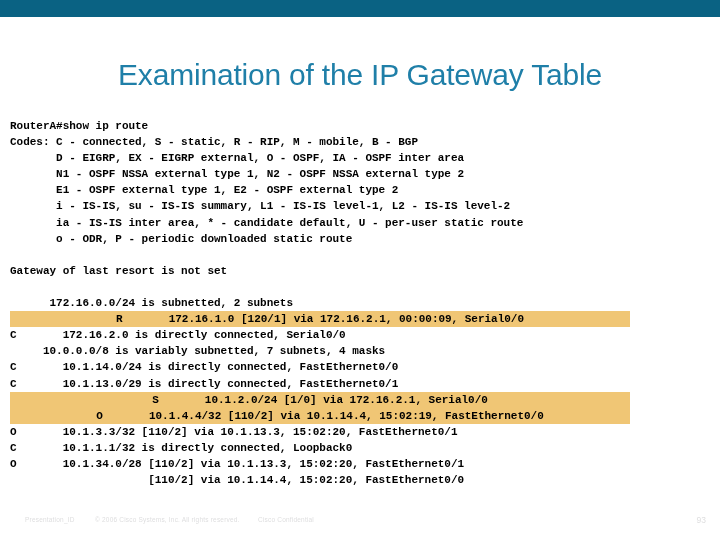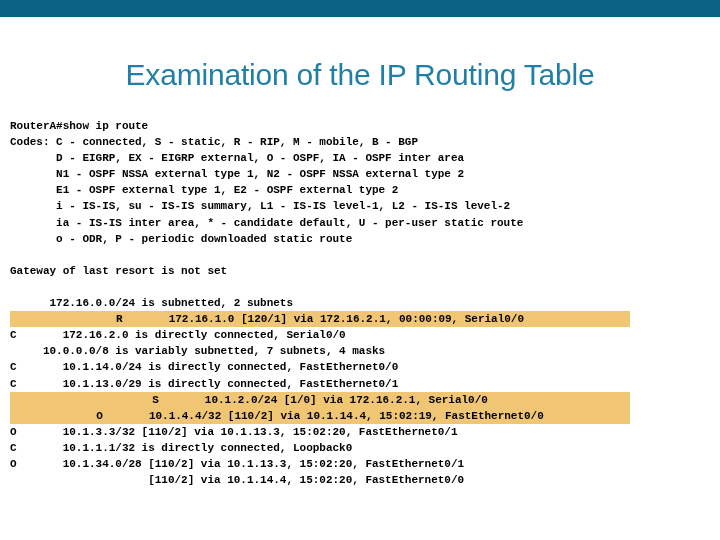--- a/index.html
+++ b/index.html
@@ -97,18 +97,24 @@
     color: #dededf;
   }
 </style>
 </head>
 <body>
 
 <div class="slide">
 
   <div class="top-bar"></div>
 
-  <div class="title">Examination of the IP Routing Table</div>
+  <div class="title">Examination of the IP Gateway Table</div>
 
   <div class="console" id="console-block"><div class="cline">RouterA#show ip route</div><div class="cline">Codes: C - connected, S - static, R - RIP, M - mobile, B - BGP</div><div class="cline">       D - EIGRP, EX - EIGRP external, O - OSPF, IA - OSPF inter area</div><div class="cline">       N1 - OSPF NSSA external type 1, N2 - OSPF NSSA external type 2</div><div class="cline">       E1 - OSPF external type 1, E2 - OSPF external type 2</div><div class="cline">       i - IS-IS, su - IS-IS summary, L1 - IS-IS level-1, L2 - IS-IS level-2</div><div class="cline">       ia - IS-IS inter area, * - candidate default, U - per-user static route</div><div class="cline">       o - ODR, P - periodic downloaded static route</div><div class="cline blank"> </div><div class="cline">Gateway of last resort is not set</div><div class="cline blank"> </div><div class="cline">      172.16.0.0/24 is subnetted, 2 subnets</div><div class="cline hl">R       172.16.1.0 [120/1] via 172.16.2.1, 00:00:09, Serial0/0</div><div class="cline">C       172.16.2.0 is directly connected, Serial0/0</div><div class="cline">     10.0.0.0/8 is variably subnetted, 7 subnets, 4 masks</div><div class="cline">C       10.1.14.0/24 is directly connected, FastEthernet0/0</div><div class="cline">C       10.1.13.0/29 is directly connected, FastEthernet0/1</div><div class="cline hl">S       10.1.2.0/24 [1/0] via 172.16.2.1, Serial0/0</div><div class="cline hl">O       10.1.4.4/32 [110/2] via 10.1.14.4, 15:02:19, FastEthernet0/0</div><div class="cline">O       10.1.3.3/32 [110/2] via 10.1.13.3, 15:02:20, FastEthernet0/1</div><div class="cline">C       10.1.1.1/32 is directly connected, Loopback0</div><div class="cline">O       10.1.34.0/28 [110/2] via 10.1.13.3, 15:02:20, FastEthernet0/1</div><div class="cline">                     [110/2] via 10.1.14.4, 15:02:20, FastEthernet0/0</div></div>
 
+  <div class="footer">
+    <span class="footer-text footer-presid">Presentation_ID</span>
+    <span class="footer-text footer-copy">© 2006 Cisco Systems, Inc. All rights reserved.</span>
+    <span class="footer-text footer-conf">Cisco Confidential</span>
+    <span class="footer-page">93</span>
+  </div>
 
 </div>
 
 </body></html>

